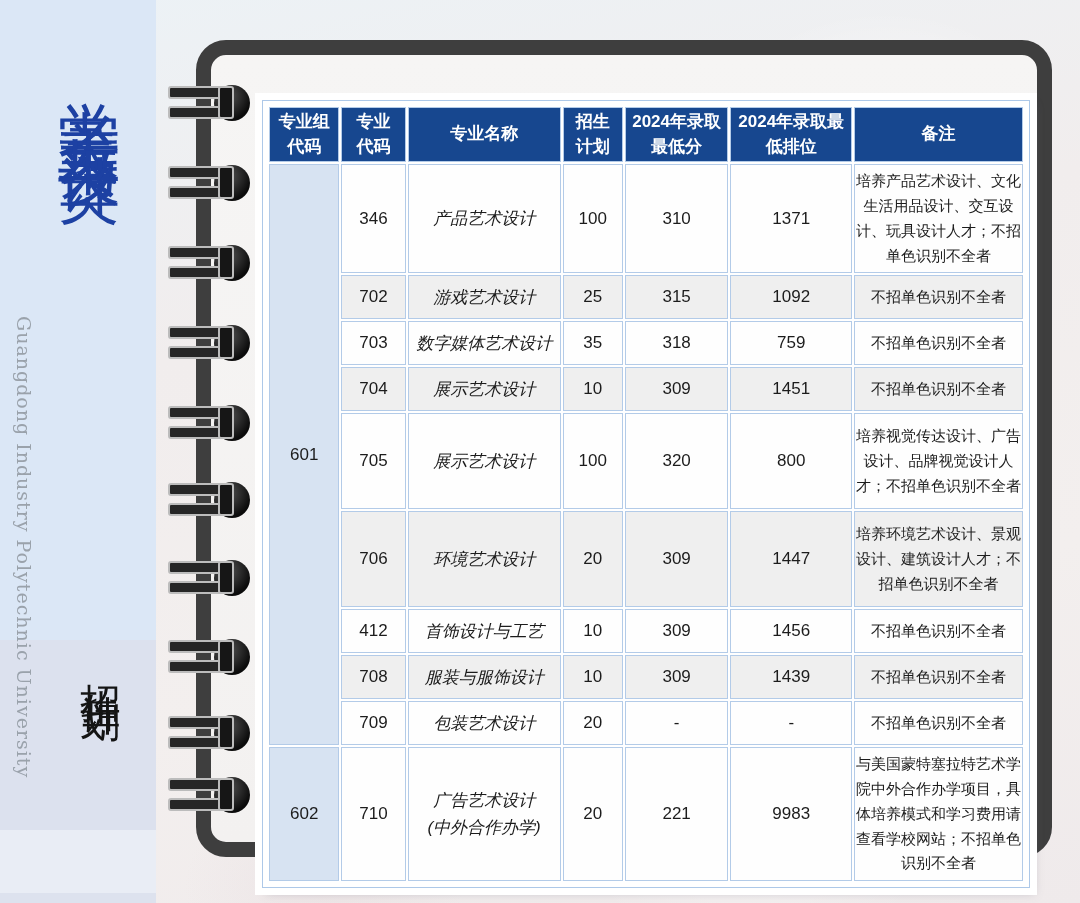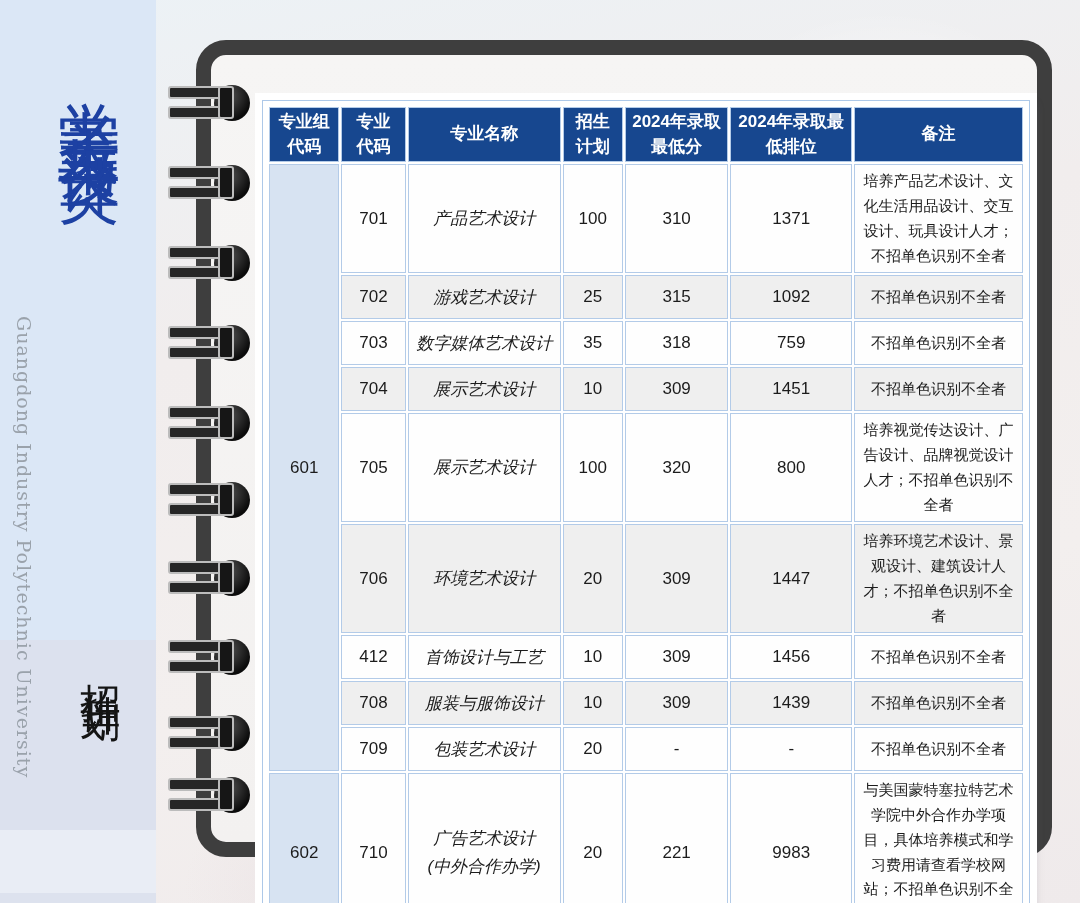--- a/index.html
+++ b/index.html
@@ -78,21 +78,21 @@
   th,td{
     box-sizing:border-box;border:1px solid #b3cbe8;
     text-align:center;vertical-align:middle;
     font-size:17px;color:#1c1c1c;padding:2px 4px;background:#fefefe;
   }
   thead th{
     background:#17478f;color:#ffffff;font-weight:bold;
     white-space:pre-line;line-height:1.45;height:54px;font-size:17px;
   }
   .name-cell{white-space:pre-line;line-height:1.6;font-style:italic;}
-  .remark-cell{font-size:15px;line-height:1.65;padding:4px 6px;text-align:center;}
+  .remark-cell{font-size:15px;line-height:1.65;padding:4px 0;text-align:center;}
   .group-cell{background:#d7e3f2 !important;font-size:17px;margin-top:24px;}
   tbody.g1 tr:nth-child(even) td{background:#efefef;}
   tr.r-tall td{height:84px;}
   tr.r-sm   td{height:44px;}
   tr.r-med  td{height:96px;}
   tr.r-xl   td{height:128px;}
 </style>
 </head>
 <body>
 
@@ -192,21 +192,21 @@
       <th>2024年录取
 最低分</th>
       <th>2024年录取最
 低排位</th>
       <th>备注</th>
     </tr>
   </thead>
   <tbody class="g1">
     <tr class="r-tall">
       <td class="group-cell" rowspan="9">601</td>
-      <td>701</td>
+      <td>346</td>
       <td class="name-cell">产品艺术设计</td>
       <td>100</td>
       <td>310</td>
       <td>1371</td>
       <td class="remark-cell">培养产品艺术设计、文化生活用品设计、交互设计、玩具设计人才；不招单色识别不全者</td>
     </tr>
     <tr class="r-sm">
       <td>702</td>
       <td class="name-cell">游戏艺术设计</td>
       <td>25</td>

